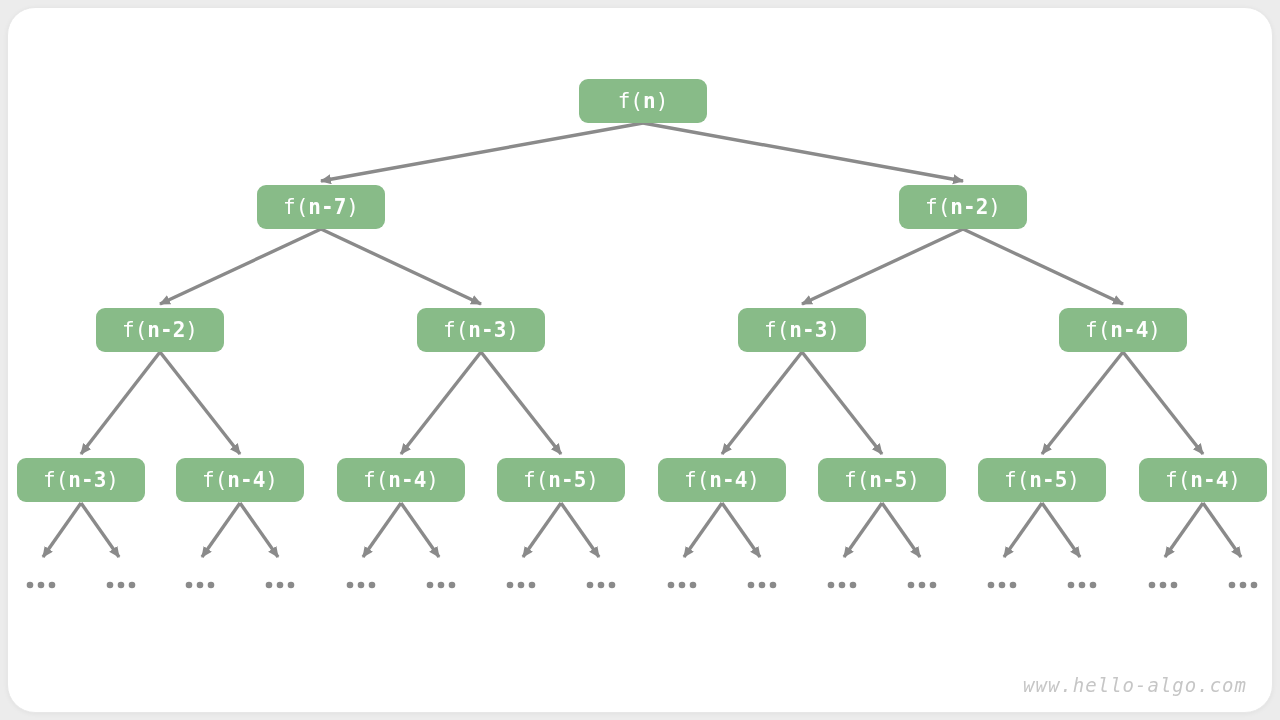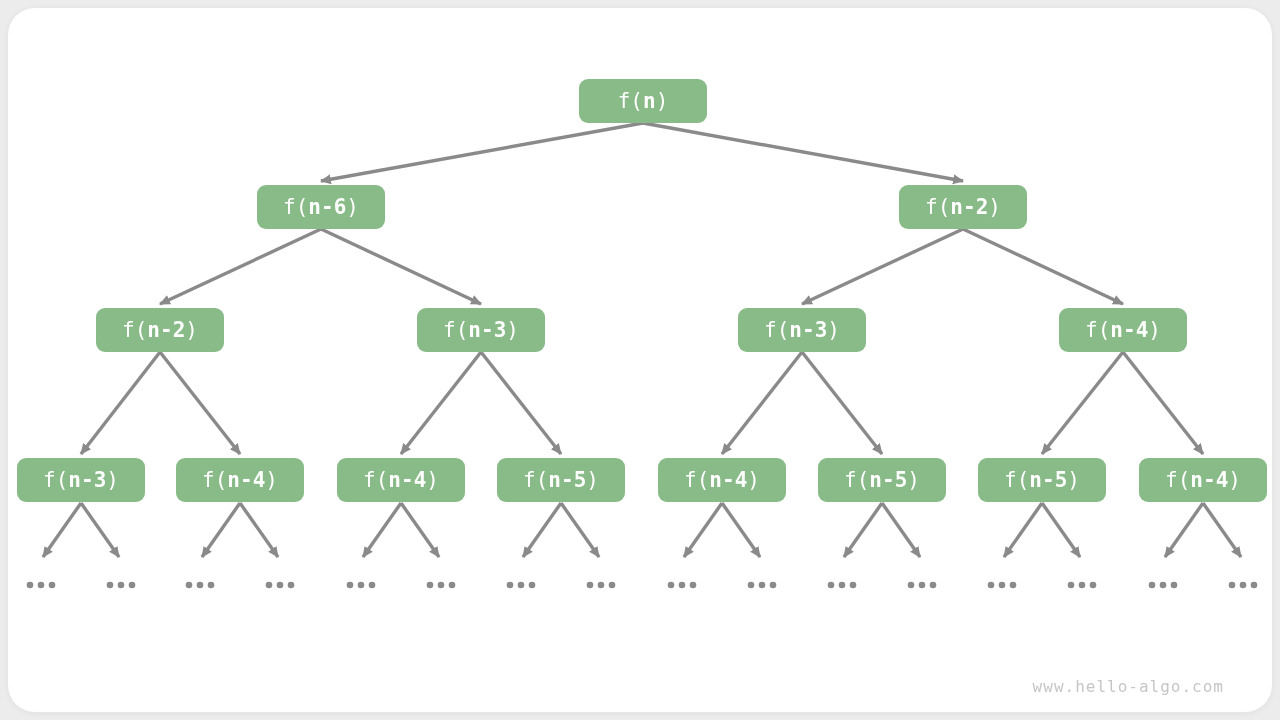--- a/index.html
+++ b/index.html
@@ -18,22 +18,22 @@
   .edges{position:absolute;left:0;top:0;}
   .node{
     position:absolute;width:128px;height:44px;
     border-radius:9px;
     display:flex;align-items:center;justify-content:center;
     color:#ffffff;font-size:21px;line-height:1;
     letter-spacing:0px;white-space:nowrap;
   }
   .node .arg{font-weight:bold;}
   .watermark{
-    position:absolute;right:56px;bottom:24px;
-    font-size:16px;letter-spacing:1px;
+    position:absolute;right:33px;bottom:24px;
+    font-size:19px;letter-spacing:1px;font-style:italic;
   }
 </style>
 </head>
 <body style="background: rgb(236, 236, 236);">
 
 <div class="card" style="background: rgb(255, 255, 255);"></div>
 
 <div class="stage">
   <svg class="edges" id="edges-svg" width="1280" height="720" viewBox="0 0 1280 720">
     <defs>
@@ -157,21 +157,21 @@
       </g>
   </svg>
   <div id="nodes-layer">
       <div class="node" style="left: 579px; top: 79px; background: rgb(136, 187, 136); color: rgb(255, 255, 255);">
         <span>f(</span>
         <span class="arg">n</span>
         <span>)</span>
       </div>
       <div class="node" style="left: 257px; top: 185px; background: rgb(136, 187, 136); color: rgb(255, 255, 255);">
         <span>f(</span>
-        <span class="arg">n-6</span>
+        <span class="arg">n-7</span>
         <span>)</span>
       </div>
       <div class="node" style="left: 899px; top: 185px; background: rgb(136, 187, 136); color: rgb(255, 255, 255);">
         <span>f(</span>
         <span class="arg">n-2</span>
         <span>)</span>
       </div>
       <div class="node" style="left: 96px; top: 308px; background: rgb(136, 187, 136); color: rgb(255, 255, 255);">
         <span>f(</span>
         <span class="arg">n-2</span>

